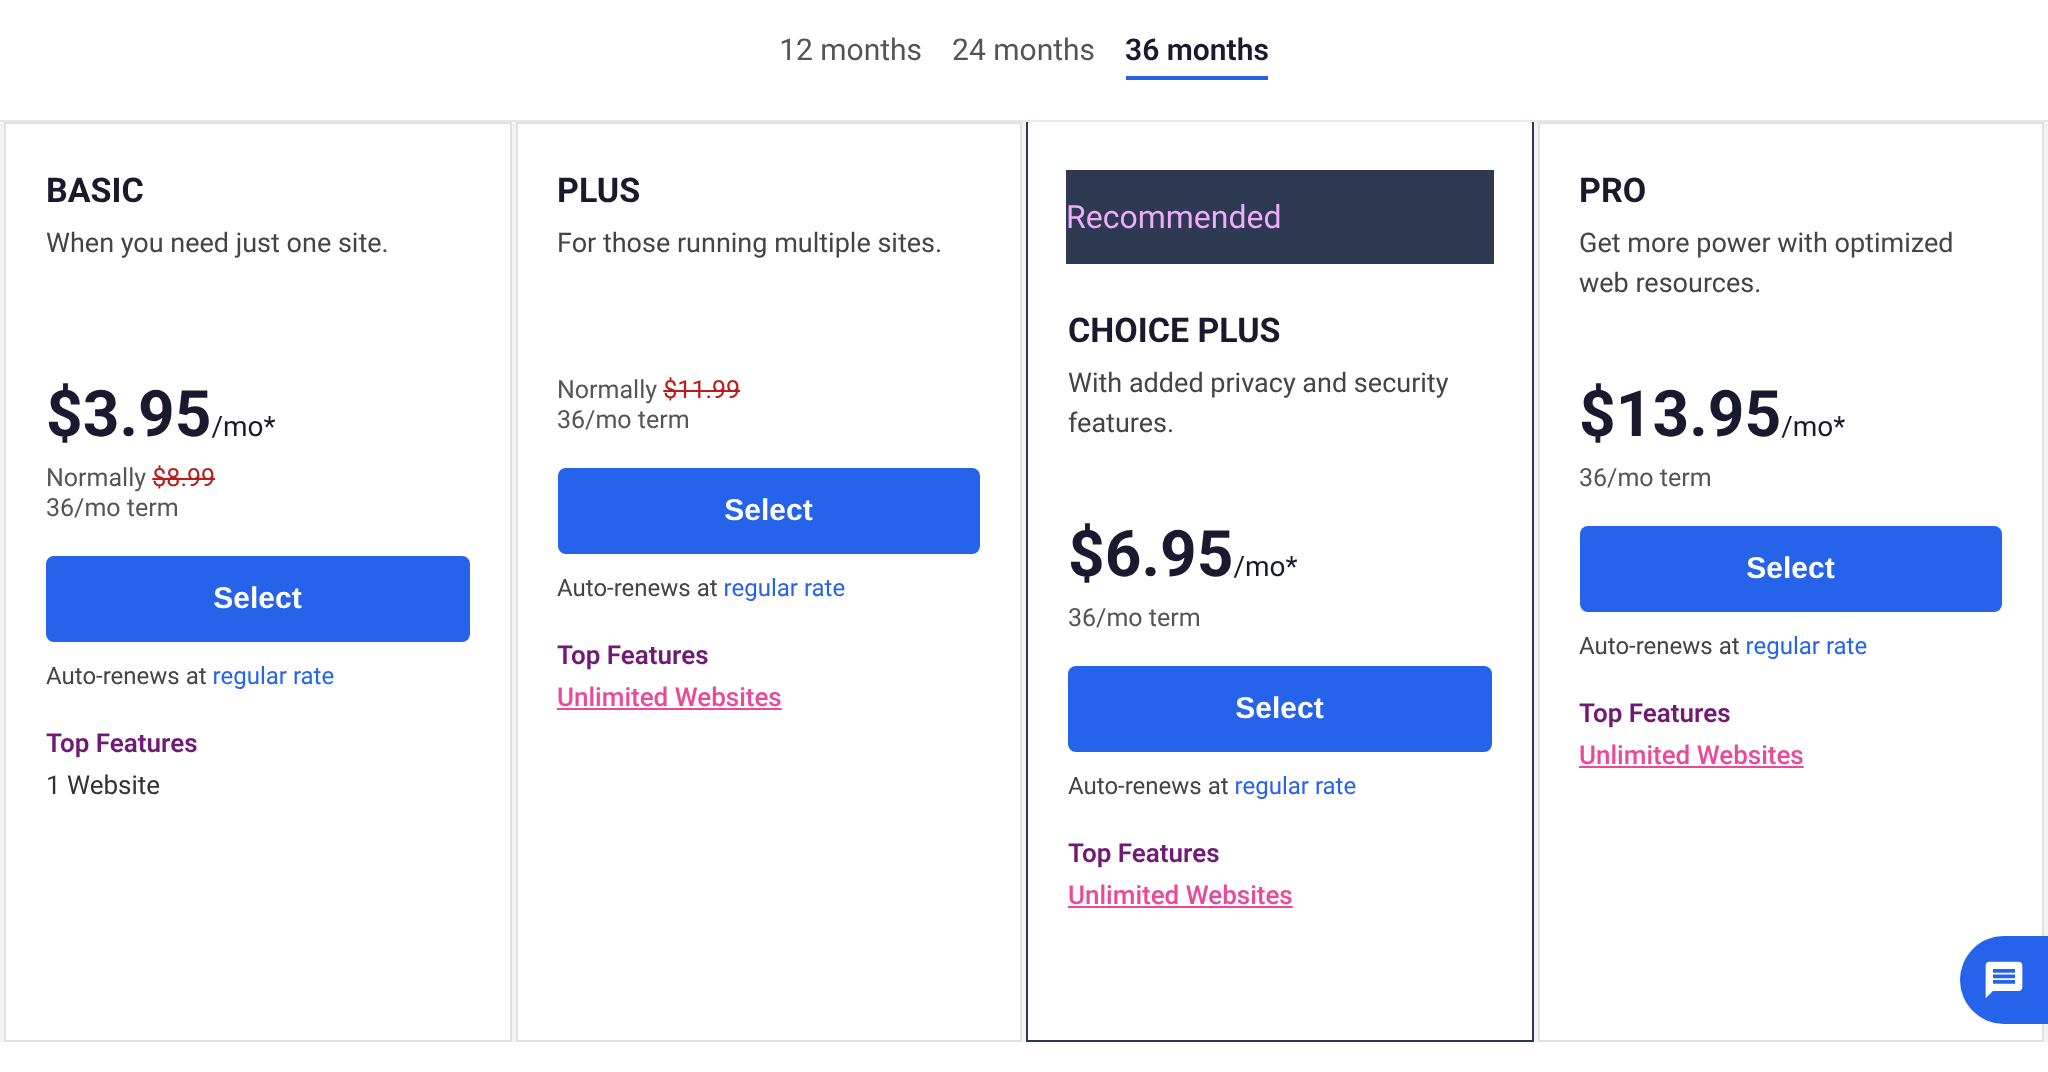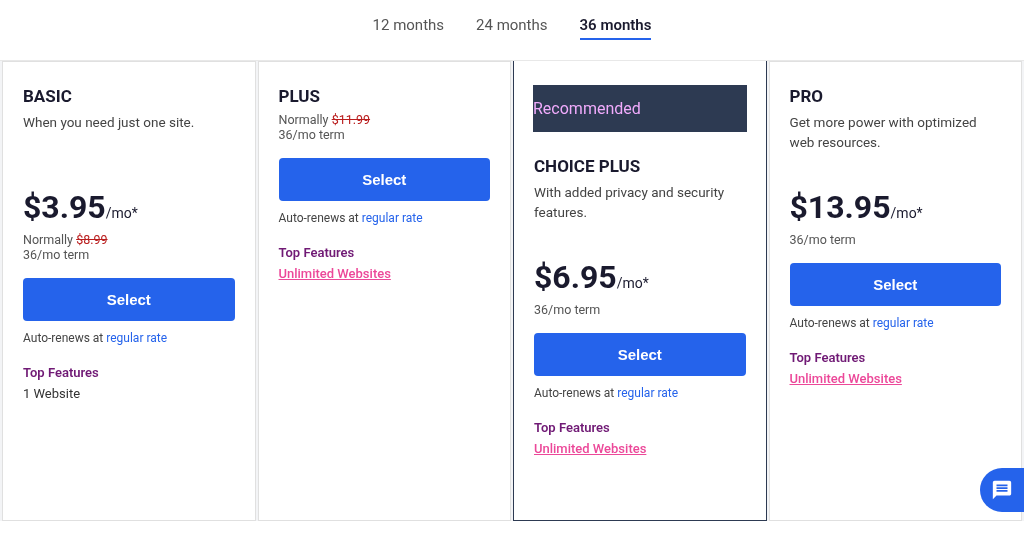--- a/index.html
+++ b/index.html
@@ -6,21 +6,21 @@
     body {
       font-family: -apple-system, BlinkMacSystemFont, 'Segoe UI', Roboto, sans-serif;
       background: #fff;
       color: #1a1a2e;
     }
 
     .period-selector {
       display: flex;
       justify-content: center;
       align-items: center;
-      gap: 32px;
+      gap: 15px;
       padding: 16px 0 20px;
       background: #fff;
       border-bottom: 1px solid #e8e8e8;
     }
 
     .period-tab {
       font-size: 15px;
       color: #555;
       cursor: pointer;
       padding-bottom: 4px;
@@ -195,20 +195,21 @@
     <div class="price-normal">Normally <s>$8.99</s></div>
     <div class="price-term">36/mo term</div>
     <button class="select-btn">Select</button>
     <div class="auto-renew">Auto-renews at <a href="#">regular rate</a></div>
     <div class="top-features-label">Top Features</div>
     <div class="feature-item">1 Website</div>
   </div>
 
   <div class="pricing-card">
     <div class="plan-name">PLUS</div>
+    <div class="plan-desc">For those running multiple sites.</div>
     <div class="price-normal">Normally <s>$11.99</s></div>
     <div class="price-term">36/mo term</div>
     <button class="select-btn">Select</button>
     <div class="auto-renew">Auto-renews at <a href="#">regular rate</a></div>
     <div class="top-features-label">Top Features</div>
     <div class="feature-item highlight">Unlimited Websites</div>
   </div>
 
   <div class="pricing-card recommended">
     <div class="recommended-banner">Recommended</div>

